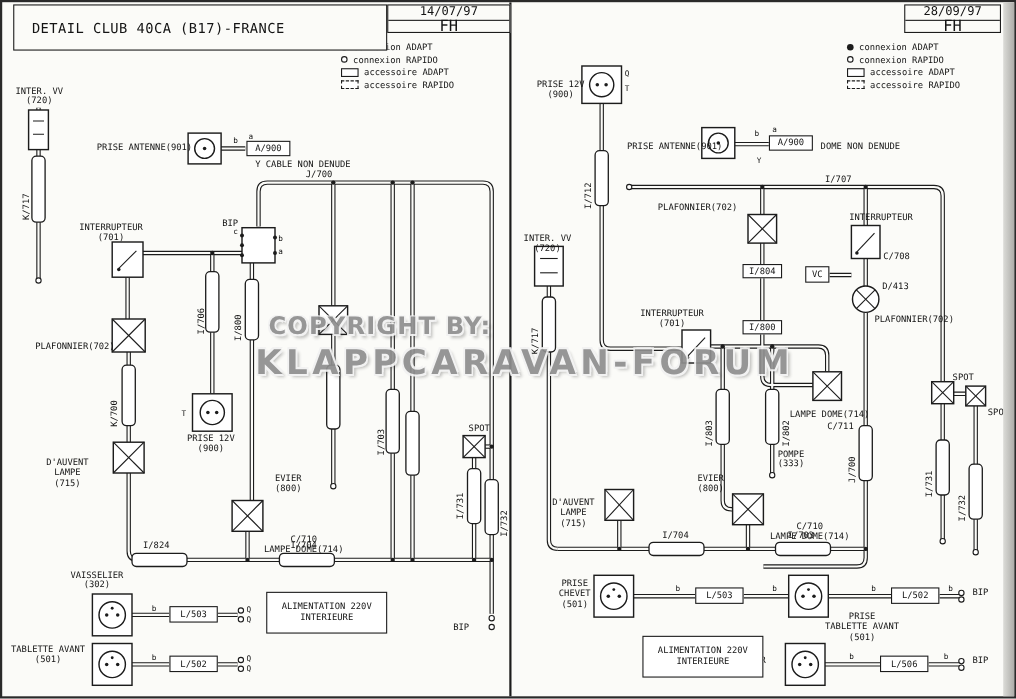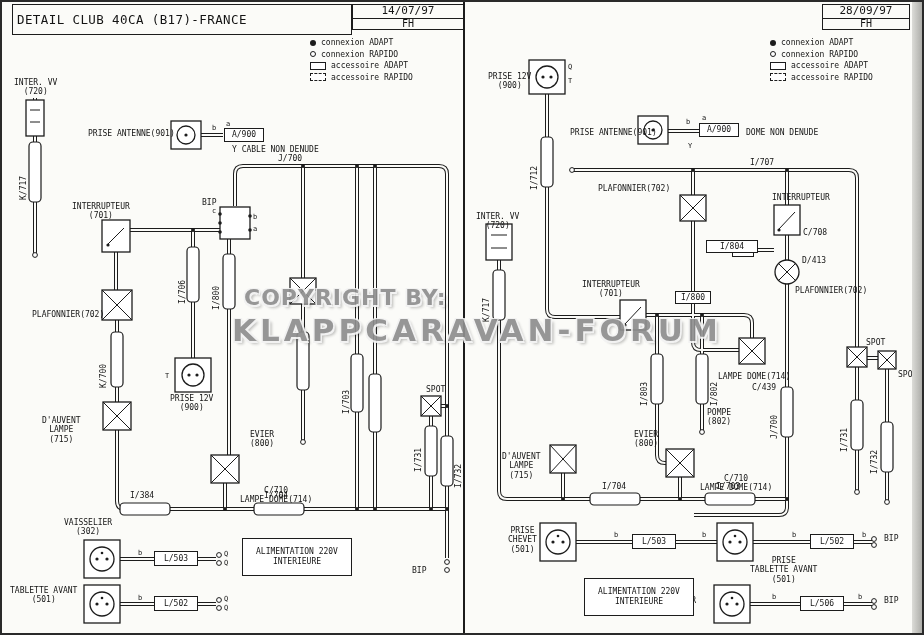--- a/index.html
+++ b/index.html
@@ -14,30 +14,30 @@
   .ln{stroke:#1c1c1c;stroke-width:1;}
   .dot{fill:#1c1c1c;}
   .jdot{fill:#1c1c1c;}
   .odot{fill:#fff;stroke:#1c1c1c;stroke-width:1;}
   #overlay{position:absolute;inset:0;z-index:2;}
   .lbl{position:absolute;font-size:8px;line-height:1.18;white-space:pre;text-align:center;}
   .vlbl{position:absolute;font-size:8px;transform:rotate(-90deg);transform-origin:0 0;white-space:nowrap;}
   .blbl{position:absolute;border:1.3px solid #1c1c1c;background:#fff;display:flex;align-items:center;
         justify-content:center;font-size:8px;line-height:1.25;white-space:pre;text-align:center;box-sizing:border-box;}
   .pin{position:absolute;font-size:7px;}
-  .titlebox{position:absolute;top:2px;height:31px;border:1.6px solid #1c1c1c;display:flex;align-items:center;
-        padding-left:4px;font-size:12.5px;letter-spacing:.4px;background:#fbfbf8;box-sizing:border-box;z-index:3;}
+  .titlebox{position:absolute;top:2px;height:42px;border:1.6px solid #1c1c1c;display:flex;align-items:center;
+        padding-left:16px;font-size:12.5px;letter-spacing:.4px;background:#fbfbf8;box-sizing:border-box;z-index:3;}
   .tb-left{left:10px;width:340px;}
   .tb-right{left:464px;width:356px;}
   .datebox{position:absolute;top:2px;height:26px;border:1.6px solid #1c1c1c;box-sizing:border-box;
         background:#fbfbf8;font-size:11px;text-align:center;z-index:3;}
   .db-left{left:350px;width:112px;}
   .db-right{left:820px;width:88px;}
   .datebox .date{border-bottom:1.2px solid #1c1c1c;height:13px;line-height:12px;}
-  .datebox .initials{height:10px;line-height:10px;font-size:10px;}
+  .datebox .initials{height:10px;line-height:10px;font-size:14px;}
   .legend{position:absolute;top:36px;display:flex;flex-direction:column;gap:2.5px;z-index:2;}
   #legend-left{left:308px;}
   #legend-right{left:768px;}
   .legend-row{display:flex;align-items:center;gap:5px;font-size:8px;white-space:nowrap;}
   .lic{display:inline-block;flex:0 0 auto;}
   .ic-dot-filled{width:6px;height:6px;border-radius:50%;background:#1c1c1c;}
   .ic-dot-hollow{width:6px;height:6px;border-radius:50%;border:1px solid #1c1c1c;background:#fff;box-sizing:border-box;}
   .ic-box-solid{width:16px;height:8px;border:1.3px solid #1c1c1c;background:#fff;box-sizing:border-box;}
   .ic-box-dashed{width:16px;height:8px;border:1.3px dashed #1c1c1c;background:#fff;box-sizing:border-box;}
   .wm{position:absolute;font-family:"DejaVu Sans",sans-serif;font-weight:bold;color:#8e8e8e;
@@ -457,21 +457,21 @@
       <div class="lbl" style="left: 168px; top: 392px;">PRISE 12V
 (900)</div>
       <div class="lbl" style="left: 40px; top: 414px;">D'AUVENT
 LAMPE
 (715)</div>
       <div class="lbl" style="left: 248px; top: 428px;">EVIER
 (800)</div>
       <div class="lbl" style="left: 424px; top: 383px;">SPOT</div>
       <div class="lbl" style="left: 238px; top: 484px;">C/710
 LAMPE DOME(714)</div>
-      <div class="lbl" style="left: 128px; top: 489px;">I/384</div>
+      <div class="lbl" style="left: 128px; top: 489px;">I/824</div>
       <div class="lbl" style="left: 262px; top: 489px;">I/704</div>
       <div class="lbl" style="left: 62px; top: 516px;">VAISSELIER
 (302)</div>
       <div class="lbl" style="left: 8px; top: 584px;">TABLETTE AVANT
 (501)</div>
       <div class="lbl" style="left: 410px; top: 564px;">BIP</div>
       <div class="lbl" style="left: 486px; top: 70px;">PRISE 12V
 (900)</div>
       <div class="lbl" style="left: 568px; top: 126px;">PRISE ANTENNE(901)</div>
       <div class="lbl" style="left: 744px; top: 126px;">DOME NON DENUDE</div>
@@ -479,23 +479,23 @@
       <div class="lbl" style="left: 596px; top: 182px;">PLAFONNIER(702)</div>
       <div class="lbl" style="left: 770px; top: 191px;">INTERRUPTEUR</div>
       <div class="lbl" style="left: 801px; top: 226px;">C/708</div>
       <div class="lbl" style="left: 800px; top: 254px;">D/413</div>
       <div class="lbl" style="left: 474px; top: 210px;">INTER. VV
 (720)</div>
       <div class="lbl" style="left: 793px; top: 284px;">PLAFONNIER(702)</div>
       <div class="lbl" style="left: 580px; top: 278px;">INTERRUPTEUR
 (701)</div>
       <div class="lbl" style="left: 716px; top: 370px;">LAMPE DOME(714)</div>
-      <div class="lbl" style="left: 750px; top: 381px;">C/439</div>
+      <div class="lbl" style="left: 750px; top: 381px;">C/711</div>
       <div class="lbl" style="left: 705px; top: 406px;">POMPE
-(802)</div>
+(333)</div>
       <div class="lbl" style="left: 864px; top: 336px;">SPOT</div>
       <div class="lbl" style="left: 896px; top: 368px;">SPOT</div>
       <div class="lbl" style="left: 632px; top: 428px;">EVIER
 (800)</div>
       <div class="lbl" style="left: 500px; top: 450px;">D'AUVENT
 LAMPE
 (715)</div>
       <div class="lbl" style="left: 698px; top: 472px;">C/710
 LAMPE DOME(714)</div>
       <div class="lbl" style="left: 600px; top: 480px;">I/704</div>
@@ -524,21 +524,21 @@
       <div class="vlbl" style="left: 768px; top: 437px;">J/700</div>
       <div class="vlbl" style="left: 838px; top: 450px;">I/731</div>
       <div class="vlbl" style="left: 868px; top: 472px;">I/732</div>
       <div class="blbl" style="left: 222px; top: 126px; width: 40px; height: 14px;">A/900</div>
       <div class="blbl" style="left: 152px; top: 549px; width: 44px; height: 15px;">L/503</div>
       <div class="blbl" style="left: 240px; top: 536px; width: 110px; height: 38px;">ALIMENTATION 220V
 INTERIEURE</div>
       <div class="blbl" style="left: 152px; top: 594px; width: 44px; height: 15px;">L/502</div>
       <div class="blbl" style="left: 697px; top: 121px; width: 40px; height: 14px;">A/900</div>
       <div class="blbl" style="left: 730px; top: 240px; width: 22px; height: 15px;">VC</div>
-      <div class="blbl" style="left: 673px; top: 238px; width: 52px; height: 13px; margin-left: 31px;">I/804</div>
+      <div class="blbl" style="left: 673px; top: 238px; width: 36px; height: 13px;">I/804</div>
       <div class="blbl" style="left: 673px; top: 289px; width: 36px; height: 13px;">I/800</div>
       <div class="blbl" style="left: 630px; top: 532px; width: 44px; height: 15px;">L/503</div>
       <div class="blbl" style="left: 808px; top: 532px; width: 44px; height: 15px;">L/502</div>
       <div class="blbl" style="left: 582px; top: 576px; width: 110px; height: 38px;">ALIMENTATION 220V
 INTERIEURE</div>
       <div class="blbl" style="left: 798px; top: 594px; width: 44px; height: 15px;">L/506</div>
       <div class="pin" style="left: 210px; top: 122px;">b</div>
       <div class="pin" style="left: 224px; top: 118px;">a</div>
       <div class="pin" style="left: 210px; top: 205px;">c</div>
       <div class="pin" style="left: 251px; top: 211px;">b</div>

